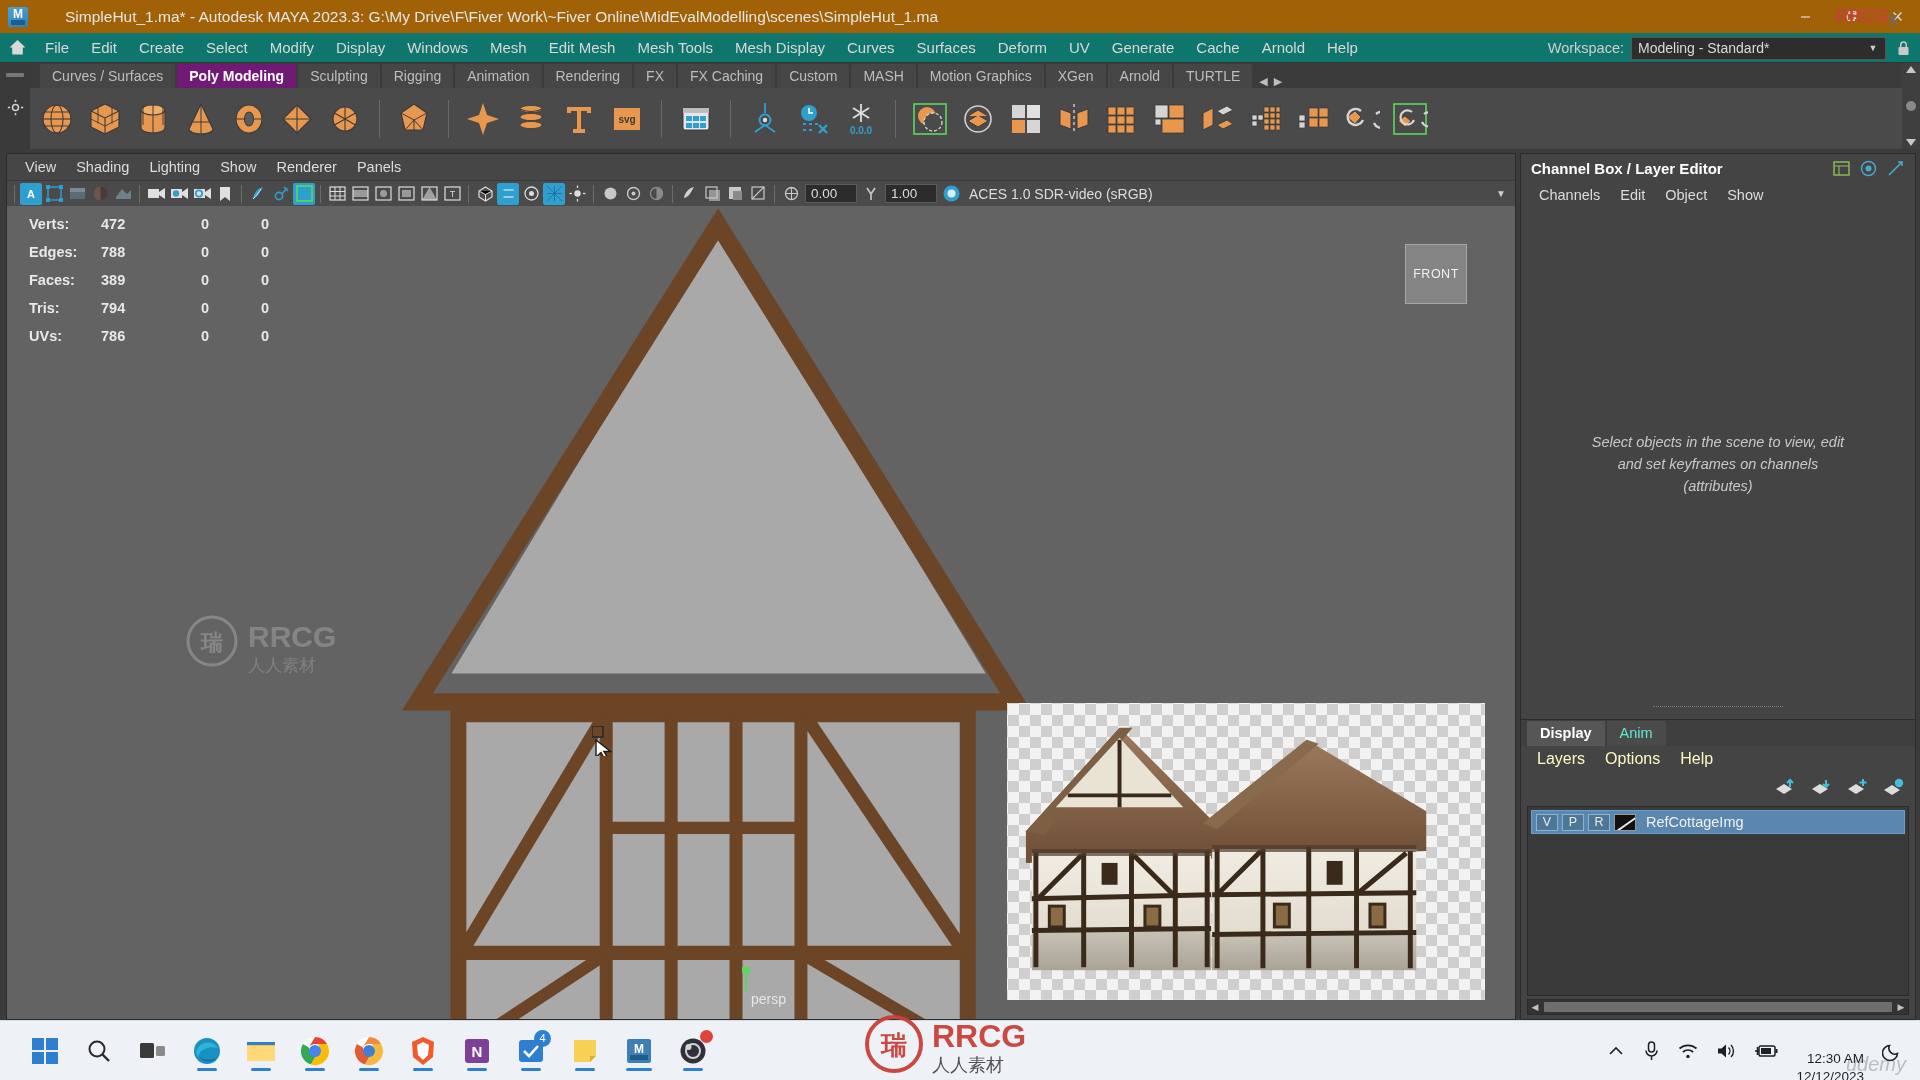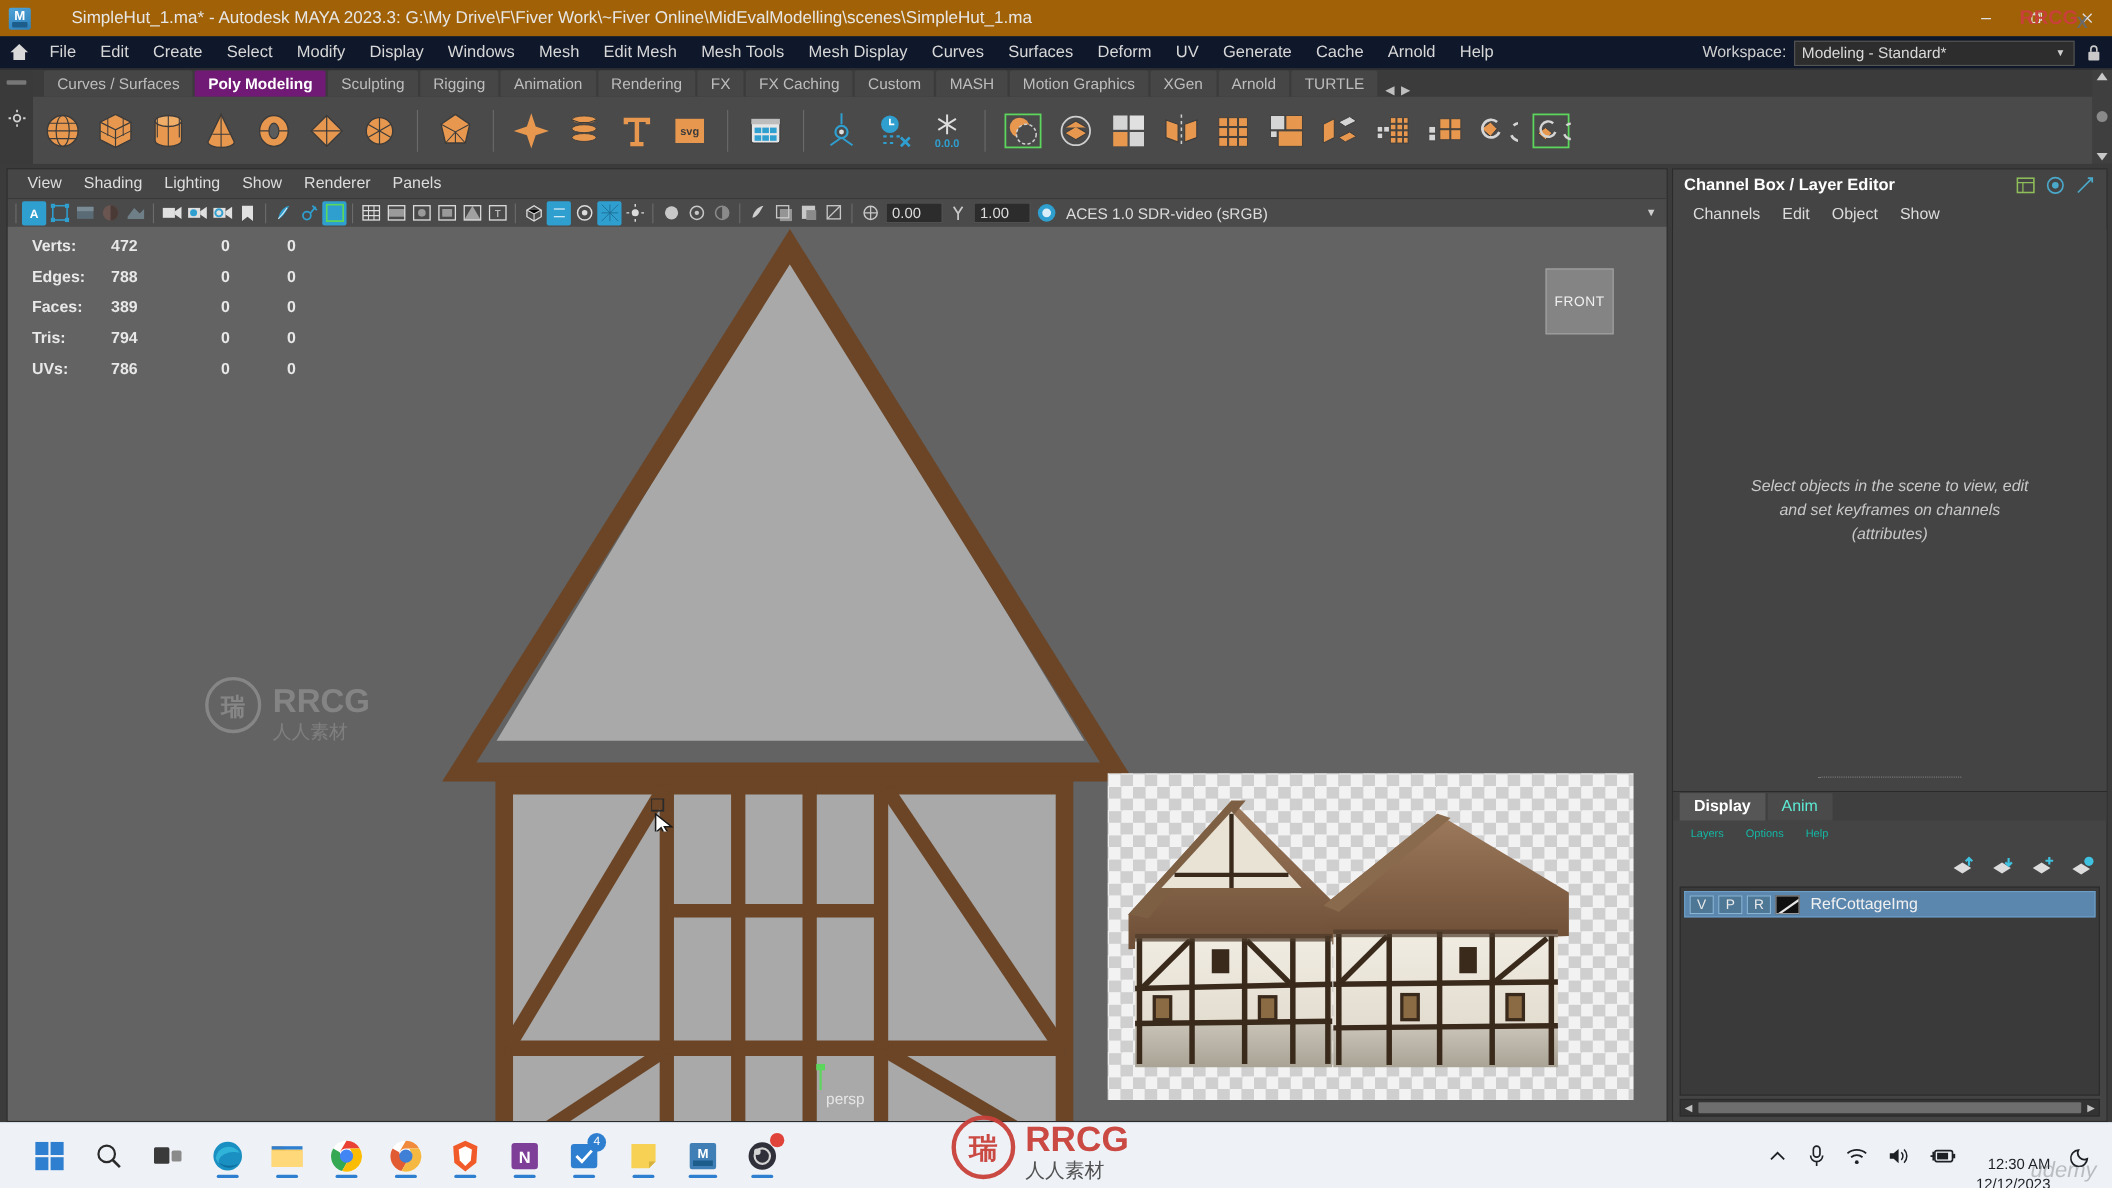--- a/index.html
+++ b/index.html
@@ -32,21 +32,21 @@
   .title-text { font-size:15.5px; color:#e6e6e6; white-space:nowrap; }
   .win-controls { position:absolute; right:0; top:0; height:33px; display:flex; }
   .win-btn {
     width:46px; height:33px; display:flex; align-items:center; justify-content:center;
     color:#e0e0e0; font-size:13px;
   }
   .win-btn svg { display:block; }
 
   
   .menubar {
-    height:30px; background:#0f172a; display:flex; align-items:center;
+    height:30px; background:#0f766e; display:flex; align-items:center;
     flex:0 0 30px; position:relative; border-bottom:1px solid #333;
   }
   .home-ico { width:34px; display:flex; align-items:center; justify-content:center; }
   .menu-item {
     padding:0 11px; height:30px; line-height:30px; font-size:15px; color:#d8d8d8;
     white-space:nowrap; cursor:default;
   }
   .ws-area {
     position:absolute; right:0; top:0; height:30px; display:flex; align-items:center;
   }
@@ -156,21 +156,21 @@
   .cb-menu { padding:0 10px; font-size:14.5px; color:#dcdcdc; line-height:26px; }
   .cb-body { flex:1; background:#444444; display:flex; align-items:center; justify-content:center; position:relative; }
   .cb-empty { text-align:center; font-size:14.5px; font-style:italic; color:#c8c8c8; line-height:22px; }
   .cb-dots{ position:absolute; left:50%; transform:translateX(-50%); bottom:12px; width:130px; border-top:1px dotted #7a7a7a;}
 
   .layer-panel { flex:0 0 300px; background:#444444; border:1px solid #2b2b2b; border-top:none; display:flex; flex-direction:column; }
   .lp-tabs { height:26px; display:flex; align-items:flex-end; padding-left:6px; background:#3f3f3f; }
   .lp-tab { height:25px; line-height:25px; padding:0 13px; font-size:14.5px; color:#5eead4; background:#4a4a4a; margin-right:2px;}
   .lp-tab.active { background:#565656; color:#ffffff; font-weight:bold; }
   .lp-menubar { height:26px; display:flex; align-items:center; padding-left:6px; }
-  .lp-menu { padding:0 10px; font-size:10px; color:#14b8a6; line-height:26px; }
+  .lp-menu { padding:0 10px; font-size:16px; color:#fef9c3; line-height:26px; }
   .lp-tools { height:30px; display:flex; align-items:center; justify-content:flex-end; padding-right:10px; gap:14px; }
   .lp-list { flex:1; background:#3a3a3a; border:1px solid #2b2b2b; margin:4px 6px 0 6px; padding:3px; overflow:hidden;}
   .layer-row {
     height:24px; background:#5b87ae; display:flex; align-items:center; gap:4px; padding:0 4px;
     border:1px solid #6d9ec7;
   }
   .lbox {
     width:22px; height:17px; border:1px solid #8ab4d6; background:#4d7795; color:#eaeaea;
     font-size:12.5px; display:flex; align-items:center; justify-content:center;
   }

